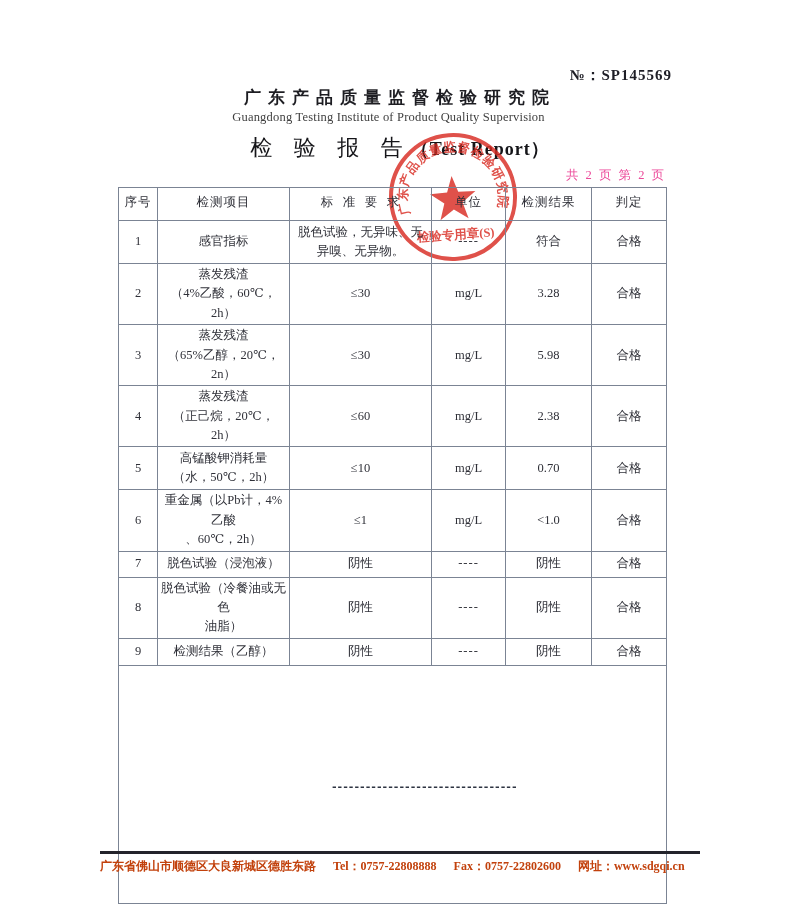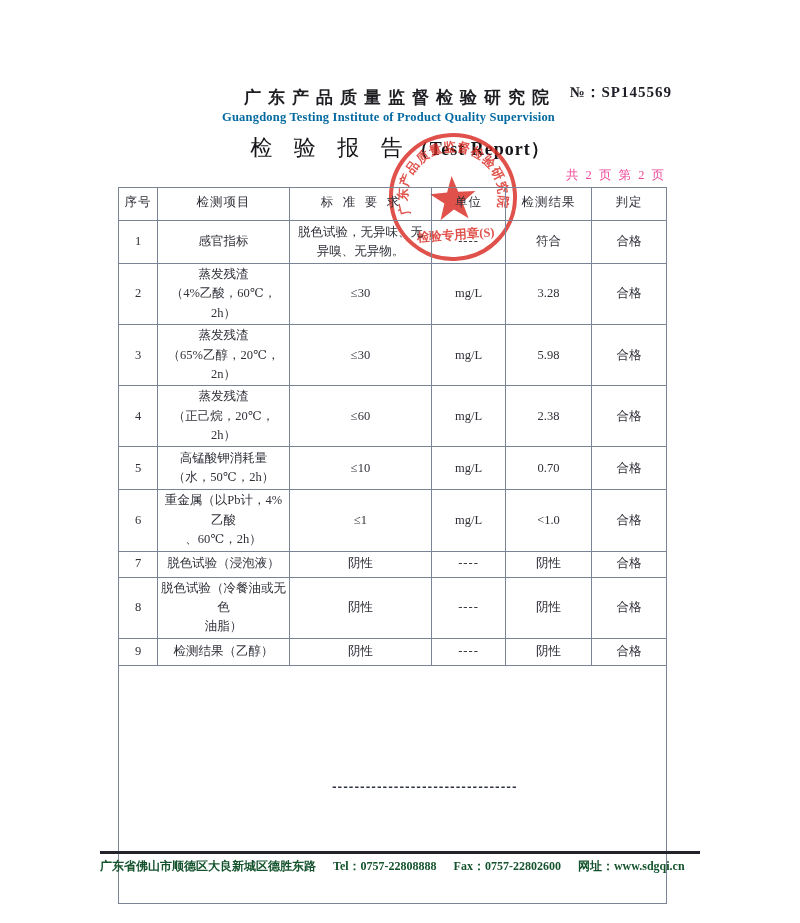--- a/index.html
+++ b/index.html
@@ -2,30 +2,30 @@
 <html><head>
 <meta charset="utf-8">
 <style>
   html,body{margin:0;padding:0;}
   body{
     width:800px;height:923px;position:relative;background:#ffffff;
     font-family:"Liberation Serif","DejaVu Serif",serif;color:#2f3038;
     overflow:hidden;
   }
   .report-no{
-    position:absolute;top:83px;right:128px;font-size:15px;font-weight:700;
+    position:absolute;top:66px;right:128px;font-size:15px;font-weight:700;
     color:#1e1e26;letter-spacing:1px;
   }
   .org-cn{
     position:absolute;top:86px;left:0;width:800px;text-align:center;
     font-size:17px;font-weight:700;letter-spacing:7px;color:#1d1d22;margin:0;
   }
   .org-en{
     position:absolute;top:110px;left:0;width:777px;text-align:center;
-    font-size:12.5px;font-weight:700;color:#0369a1;letter-spacing:0.2px;
+    font-size:12.5px;font-weight:400;color:#404040;letter-spacing:0.2px;
   }
   .doc-title{
     position:absolute;top:133px;left:0;width:800px;text-align:center;color:#151519;
   }
   .doc-title .cn{font-size:22px;font-weight:400;letter-spacing:8px;}
   .doc-title .en{font-size:18px;font-weight:700;letter-spacing:1px;}
   .page-info{
     position:absolute;top:167px;right:134px;font-size:12.5px;color:#ec4899;
     letter-spacing:2px;
   }
@@ -54,21 +54,21 @@
     opacity:0.82;pointer-events:none;transform:rotate(-4deg);
   }
   .stamp text{fill:#d92c23;font-family:"Liberation Serif",serif;font-weight:700;}
   
   .footer-rule{
     position:absolute;left:100px;top:851px;width:600px;height:0;
     border-top:3px solid #23232b;
   }
   .footer-text{
     position:absolute;left:100px;top:858px;width:620px;font-size:12px;
-    font-weight:700;color:#14532d;white-space:nowrap;
+    font-weight:700;color:#c2410c;white-space:nowrap;
   }
   .footer-text span{margin-right:14px;}
 </style>
 </head>
 <body>
 
 <div class="page">
 
   <div class="report-no"><span>№：</span><span>SP145569</span></div>
 

